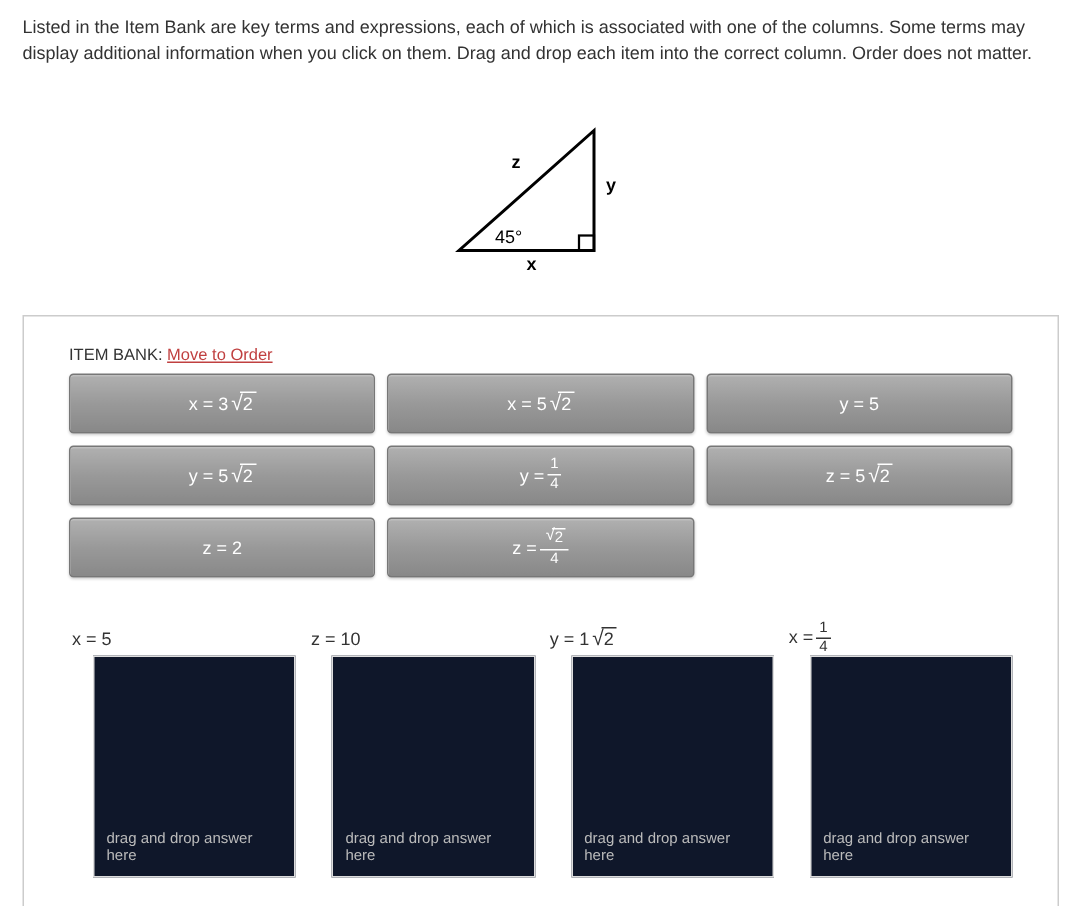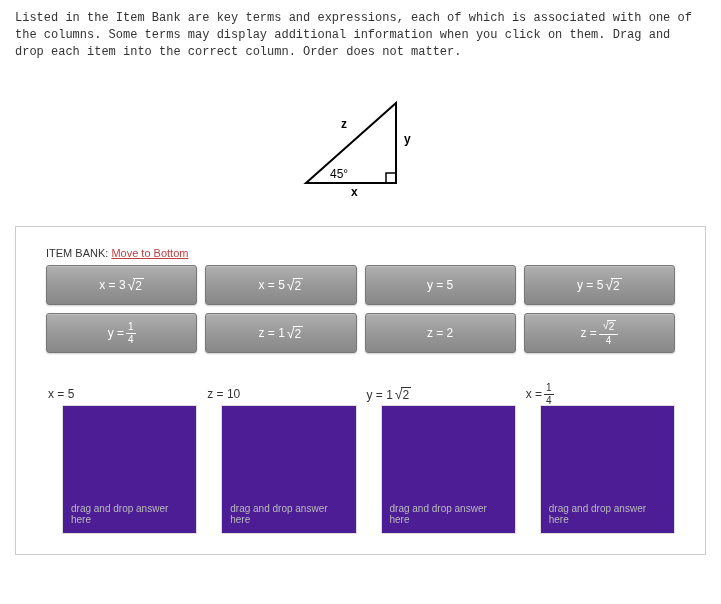--- a/index.html
+++ b/index.html
@@ -9,21 +9,20 @@
   color: #333;
   background: #fff;
   width: 721px;
   padding: 10px 15px;
 }
 .instructions {
   font-size: 12px;
   color: #333;
   line-height: 1.4;
   margin-bottom: 28px;
-  font-family: Liberation Mono, monospace;
 }
 .triangle-container {
   text-align: center;
   margin: 20px 0 25px 0;
 }
 .triangle-svg {
   display: inline-block;
 }
 .question-box {
   border: 1px solid #ccc;
@@ -38,21 +37,21 @@
   font-size: 11px;
   color: #333;
   margin-bottom: 6px;
 }
 .item-bank-label a {
   color: #c04040;
   text-decoration: underline;
 }
 .bank-grid {
   display: grid;
-  grid-template-columns: repeat(4, 1fr);
+  grid-template-columns: repeat(3, 1fr);
   gap: 8px;
   margin-bottom: 30px;
 }
 .bank-item {
   background: linear-gradient(to bottom, #b0b0b0 0%, #999 50%, #888 100%);
   border: 1px solid #777;
   border-radius: 3px;
   height: 40px;
   display: flex;
   align-items: center;
@@ -75,22 +74,22 @@
 .drop-header {
   font-size: 12px;
   color: #333;
   height: 22px;
   display: flex;
   align-items: center;
   padding-left: 2px;
 }
 .drop-box {
   border: 1px solid #ddd;
-  background: #4c1d95;
-  height: 129px;
+  background: #0f172a;
+  height: 148px;
   display: flex;
   align-items: flex-end;
   justify-content: center;
   padding: 8px;
   margin-left: 16px;
 }
 .drop-hint {
   font-size: 10px;
   color: #bbb;
 }
@@ -137,21 +136,21 @@
     <text x="55" y="40" font-size="12" font-weight="bold" fill="#000">z</text>
     <text x="118" y="55" font-size="12" font-weight="bold" fill="#000">y</text>
     <text x="65" y="108" font-size="12" font-weight="bold" fill="#000">x</text>
   </svg>
 </div>
 
 <div class="question-box">
 
   <div class="item-bank-label">
     <span>ITEM BANK:</span>
-    <a href="#">Move to Bottom</a>
+    <a href="#">Move to Order</a>
   </div>
 
   <div class="bank-grid" id="bank-grid">
       <div class="bank-item">
         <span class="math">
           <span>x = 3</span>
           <span class="sqrt">
             <span class="sqrt-sym">√</span>
             <span class="sqrt-arg">2</span>
           </span>
@@ -184,21 +183,21 @@
         <span class="math">
           <span>y =</span>
           <span class="frac">
             <span class="num">1</span>
             <span class="den">4</span>
           </span>
         </span>
       </div>
       <div class="bank-item">
         <span class="math">
-          <span>z = 1</span>
+          <span>z = 5</span>
           <span class="sqrt">
             <span class="sqrt-sym">√</span>
             <span class="sqrt-arg">2</span>
           </span>
         </span>
       </div>
       <div class="bank-item">
         <span class="math">
           <span>z = 2</span>
         </span>

